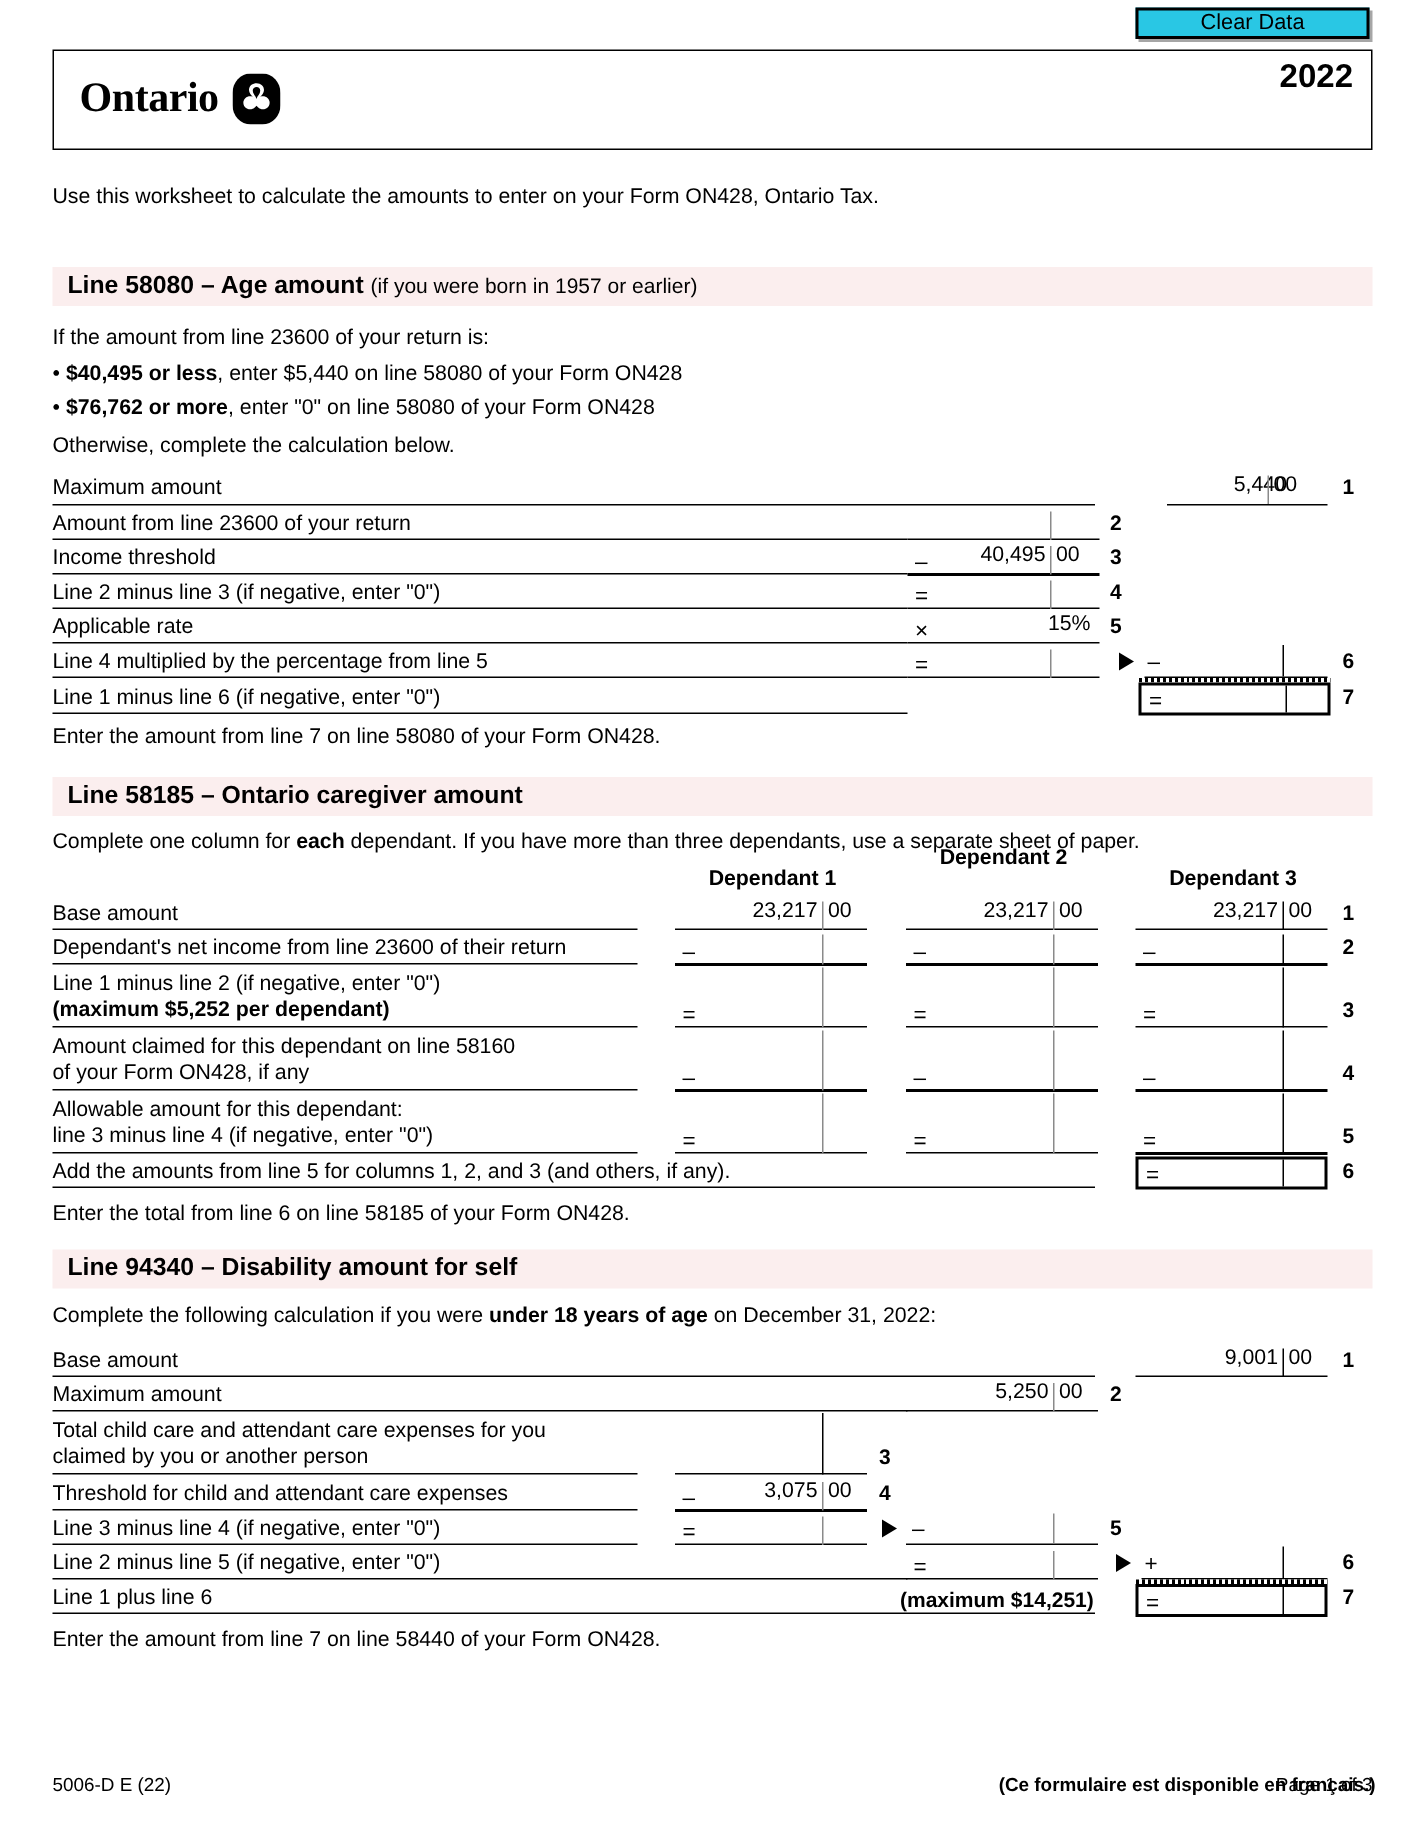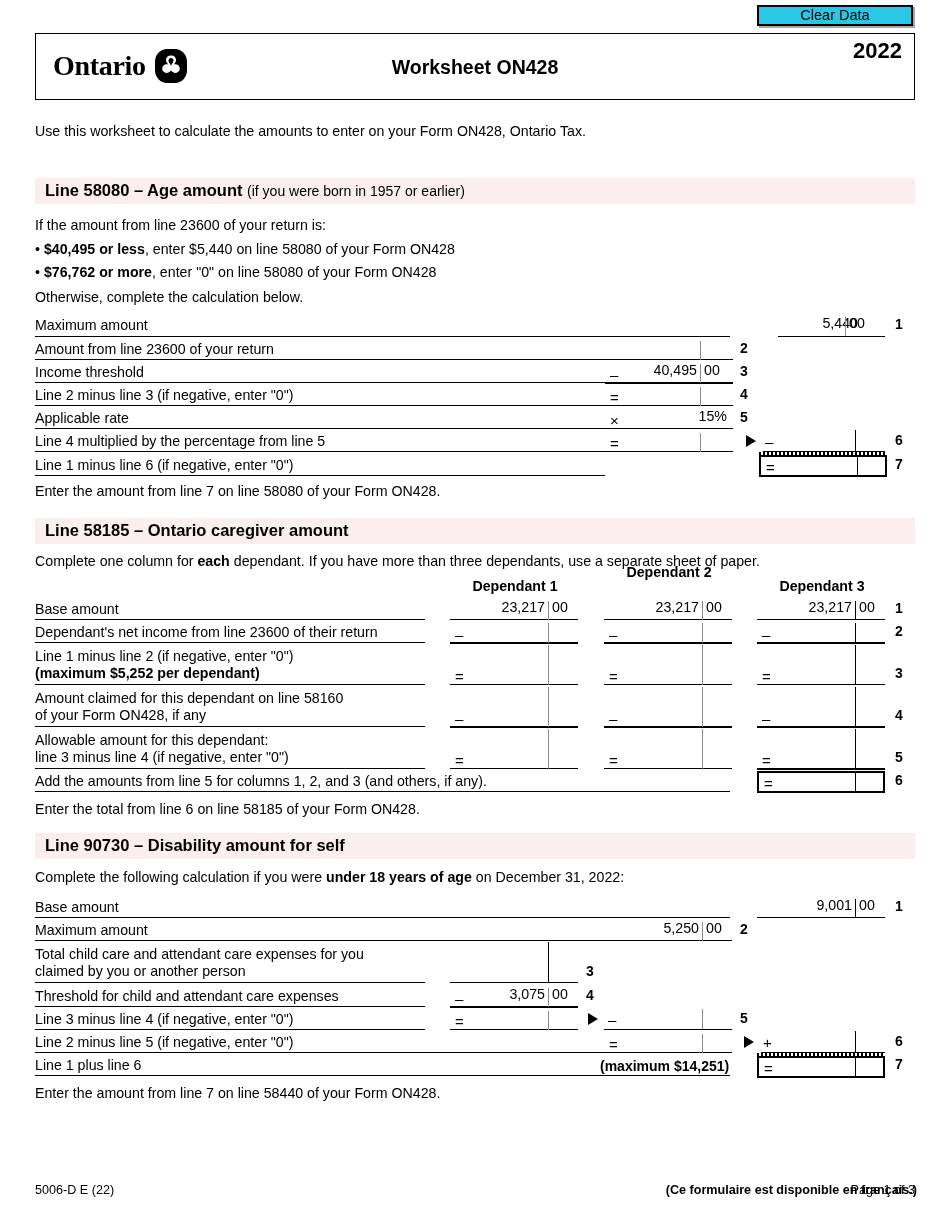--- a/index.html
+++ b/index.html
@@ -250,21 +250,20 @@
 <div class="header-box">
   <div class="brand">
     <span class="brand-word">Ontario</span>
     <span>
       <svg class="trillium" viewBox="0 0 64 68" xmlns="http://www.w3.org/2000/svg">
         <rect x="0" y="0" width="64" height="68" rx="24" ry="26" fill="#000000"></rect>
         <path d="M32 13 C26 13 22 17 22 22 C22 26 25 29 27 31 C24 30 20 30 17 33 C13 37 14 43 18 46 C22 49 27 48 30 45 L32 43 L34 45 C37 48 42 49 46 46 C50 43 51 37 47 33 C44 30 40 30 37 31 C39 29 42 26 42 22 C42 17 38 13 32 13 Z M32 18 C35 18 37 20 37 23 C37 27 33 30 32 34 C31 30 27 27 27 23 C27 20 29 18 32 18 Z" fill="#ffffff"></path>
       </svg>
     </span>
   </div>
-  <div class="header-title">Worksheet ON428</div>
   <div class="header-year">2022</div>
 </div>
 
 <div class="intro">
   <div>Use this worksheet to calculate the amounts to enter on your Form ON428, Ontario Tax.</div>
 </div>
 
 <div class="sec-head" style="top:178px">
   <div class="lbl"><span>Line 58080 – Age amount</span> <span class="sub">(if you were born in 1957 or earlier)</span></div>
 </div>
@@ -418,21 +417,21 @@
 <div class="ul" style="left:35px; top:791px; width:695px"></div>
 <div class="totbox" style="left:757px; top:771px; width:128px; height:22px">
   <span class="eqs">=</span>
   <span class="inner-div" style="left:96px"></span>
 </div>
 <div class="idx" style="left:895px; top:772px">6</div>
 
 <div class="row-note" style="left:35px; top:800px">Enter the total from line 6 on line 58185 of your Form ON428.</div>
 
 <div class="sec-head" style="top:833px">
-  <div class="lbl">Line 90730 – Disability amount for self</div>
+  <div class="lbl">Line 94340 – Disability amount for self</div>
 </div>
 
 <div class="row-note" style="left:35px; top:868px"><span>Complete the following calculation if you were </span><span class="bold">under 18 years of age</span><span> on December 31, 2022:</span></div>
 
 <div class="desc" style="top:898px">Base amount</div>
 <div class="ul" style="left:35px; top:917px; width:695px"></div>
 <div class="ul" style="left:757px; top:917px; width:128px"></div>
 <div class="amt" style="left:777px; top:897px; width:75px; text-align:right">9,001</div>
 <div class="cdiv dark" style="left:855px; top:899px; height:19px"></div>
 <div class="cents" style="left:859px; top:897px">00</div>

